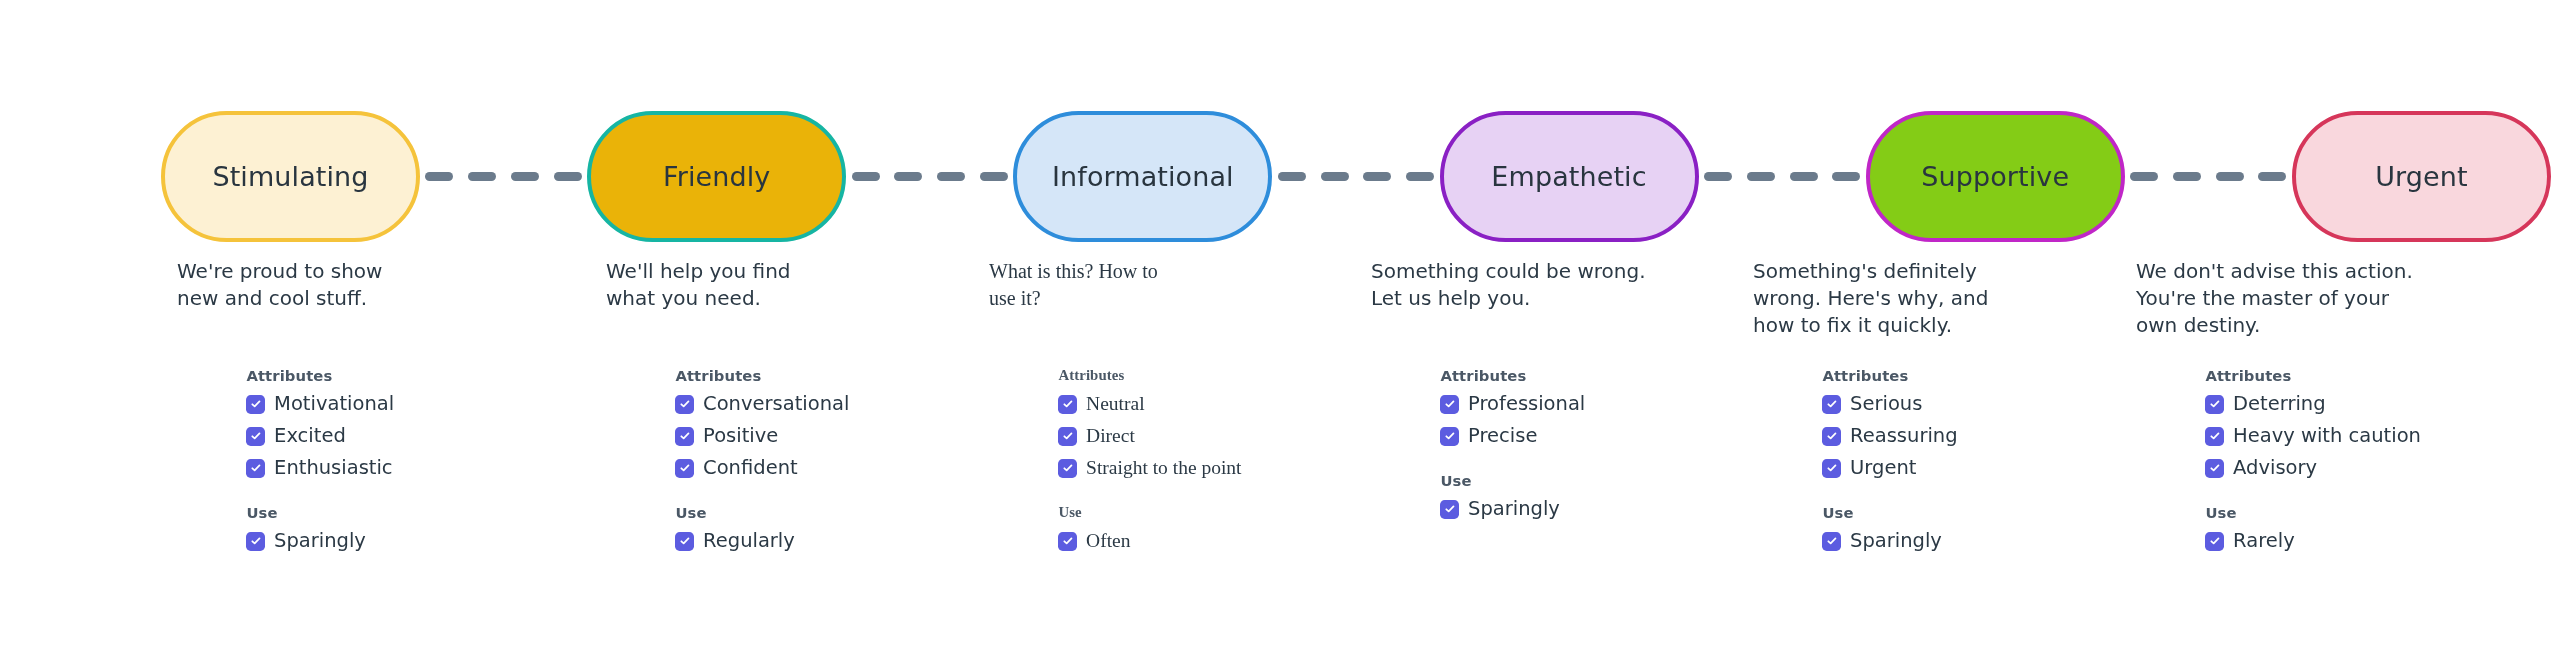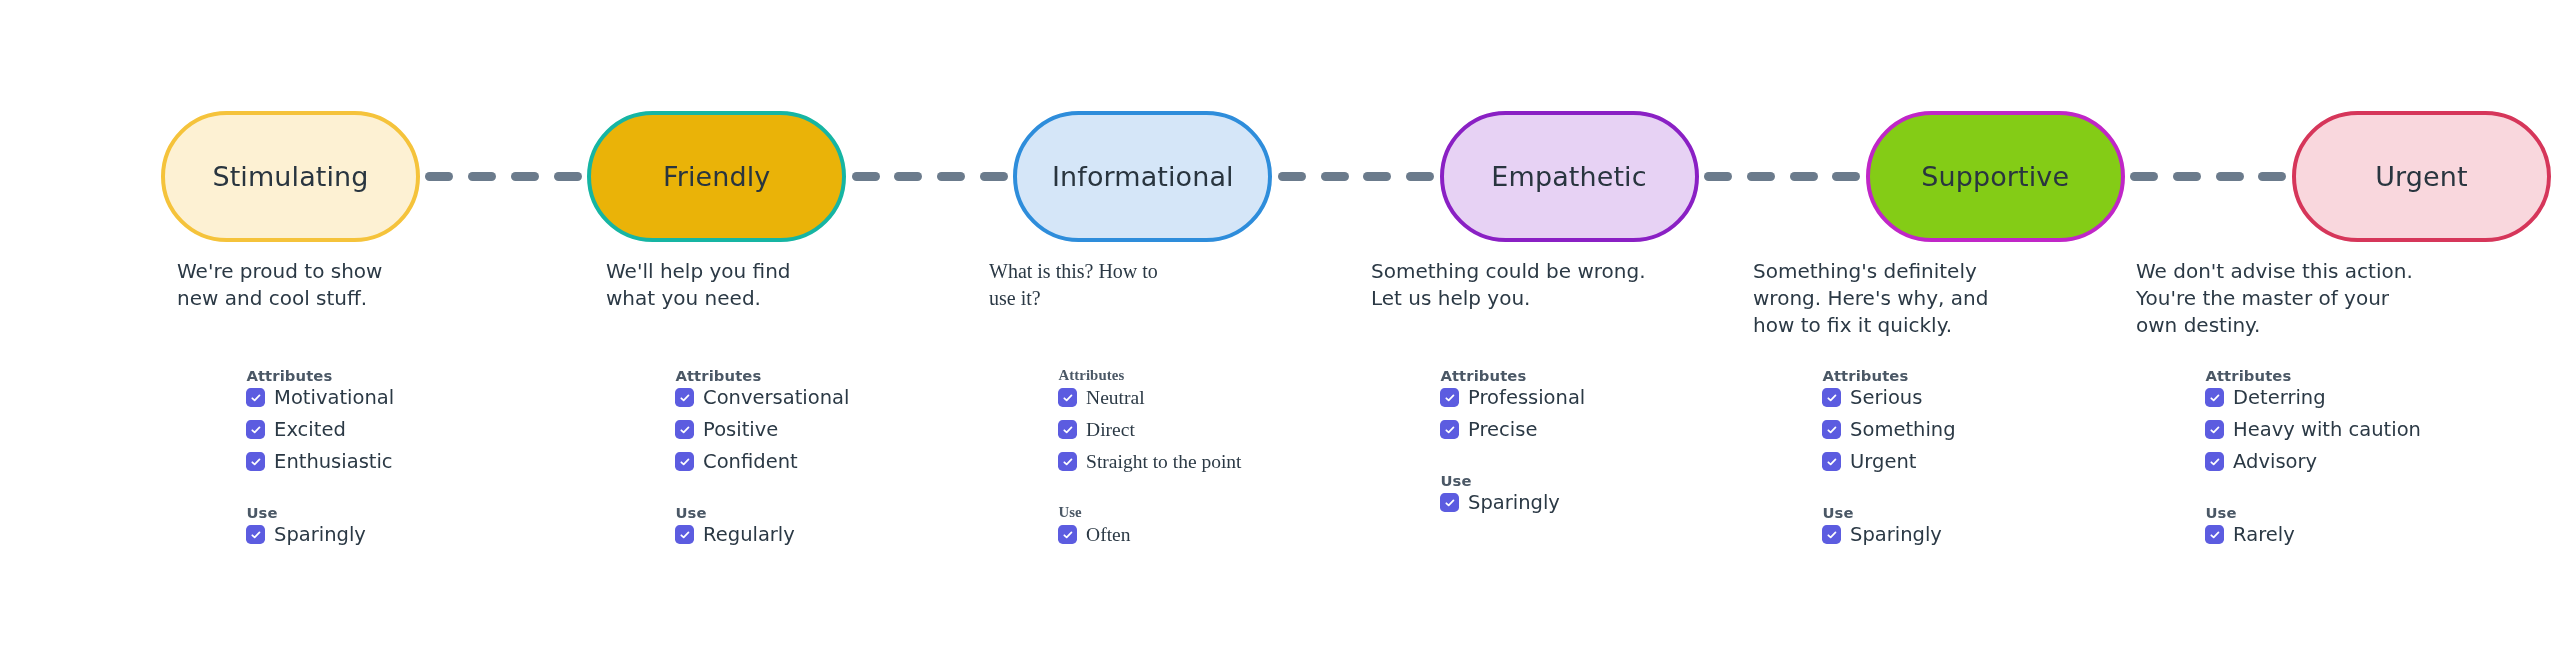--- a/index.html
+++ b/index.html
@@ -95,20 +95,21 @@
   .group-title {
     font-size: 14.8px;
     font-weight: 700;
     color: #4b5866;
     letter-spacing: 0.1px;
     margin-bottom: 4px;
   }
   .group + .group { margin-top: 20px; }
   .check-row {
     display: flex;
+    align-items: center;
     gap: 8.7px;
     height: 32px;
   }
   .checkbox {
     width: 19px;
     height: 19px;
     border-radius: 4.7px;
     background: #5c5ce0;
     flex: 0 0 auto;
     display: flex;
@@ -362,21 +363,21 @@
                 </svg>
               </span>
               <span class="check-label">Serious</span>
             </div>
             <div class="check-row">
               <span class="checkbox" style="background: rgb(92, 92, 224);">
                 <svg width="12" height="12" viewBox="0 0 18 18">
                   <path d="M3.5 9.4 L7 12.6 L14.2 5.2" fill="none" stroke="#ffffff" stroke-width="2.6" stroke-linecap="round" stroke-linejoin="round"></path>
                 </svg>
               </span>
-              <span class="check-label">Something</span>
+              <span class="check-label">Reassuring</span>
             </div>
             <div class="check-row">
               <span class="checkbox" style="background: rgb(92, 92, 224);">
                 <svg width="12" height="12" viewBox="0 0 18 18">
                   <path d="M3.5 9.4 L7 12.6 L14.2 5.2" fill="none" stroke="#ffffff" stroke-width="2.6" stroke-linecap="round" stroke-linejoin="round"></path>
                 </svg>
               </span>
               <span class="check-label">Urgent</span>
             </div>
           </div>

